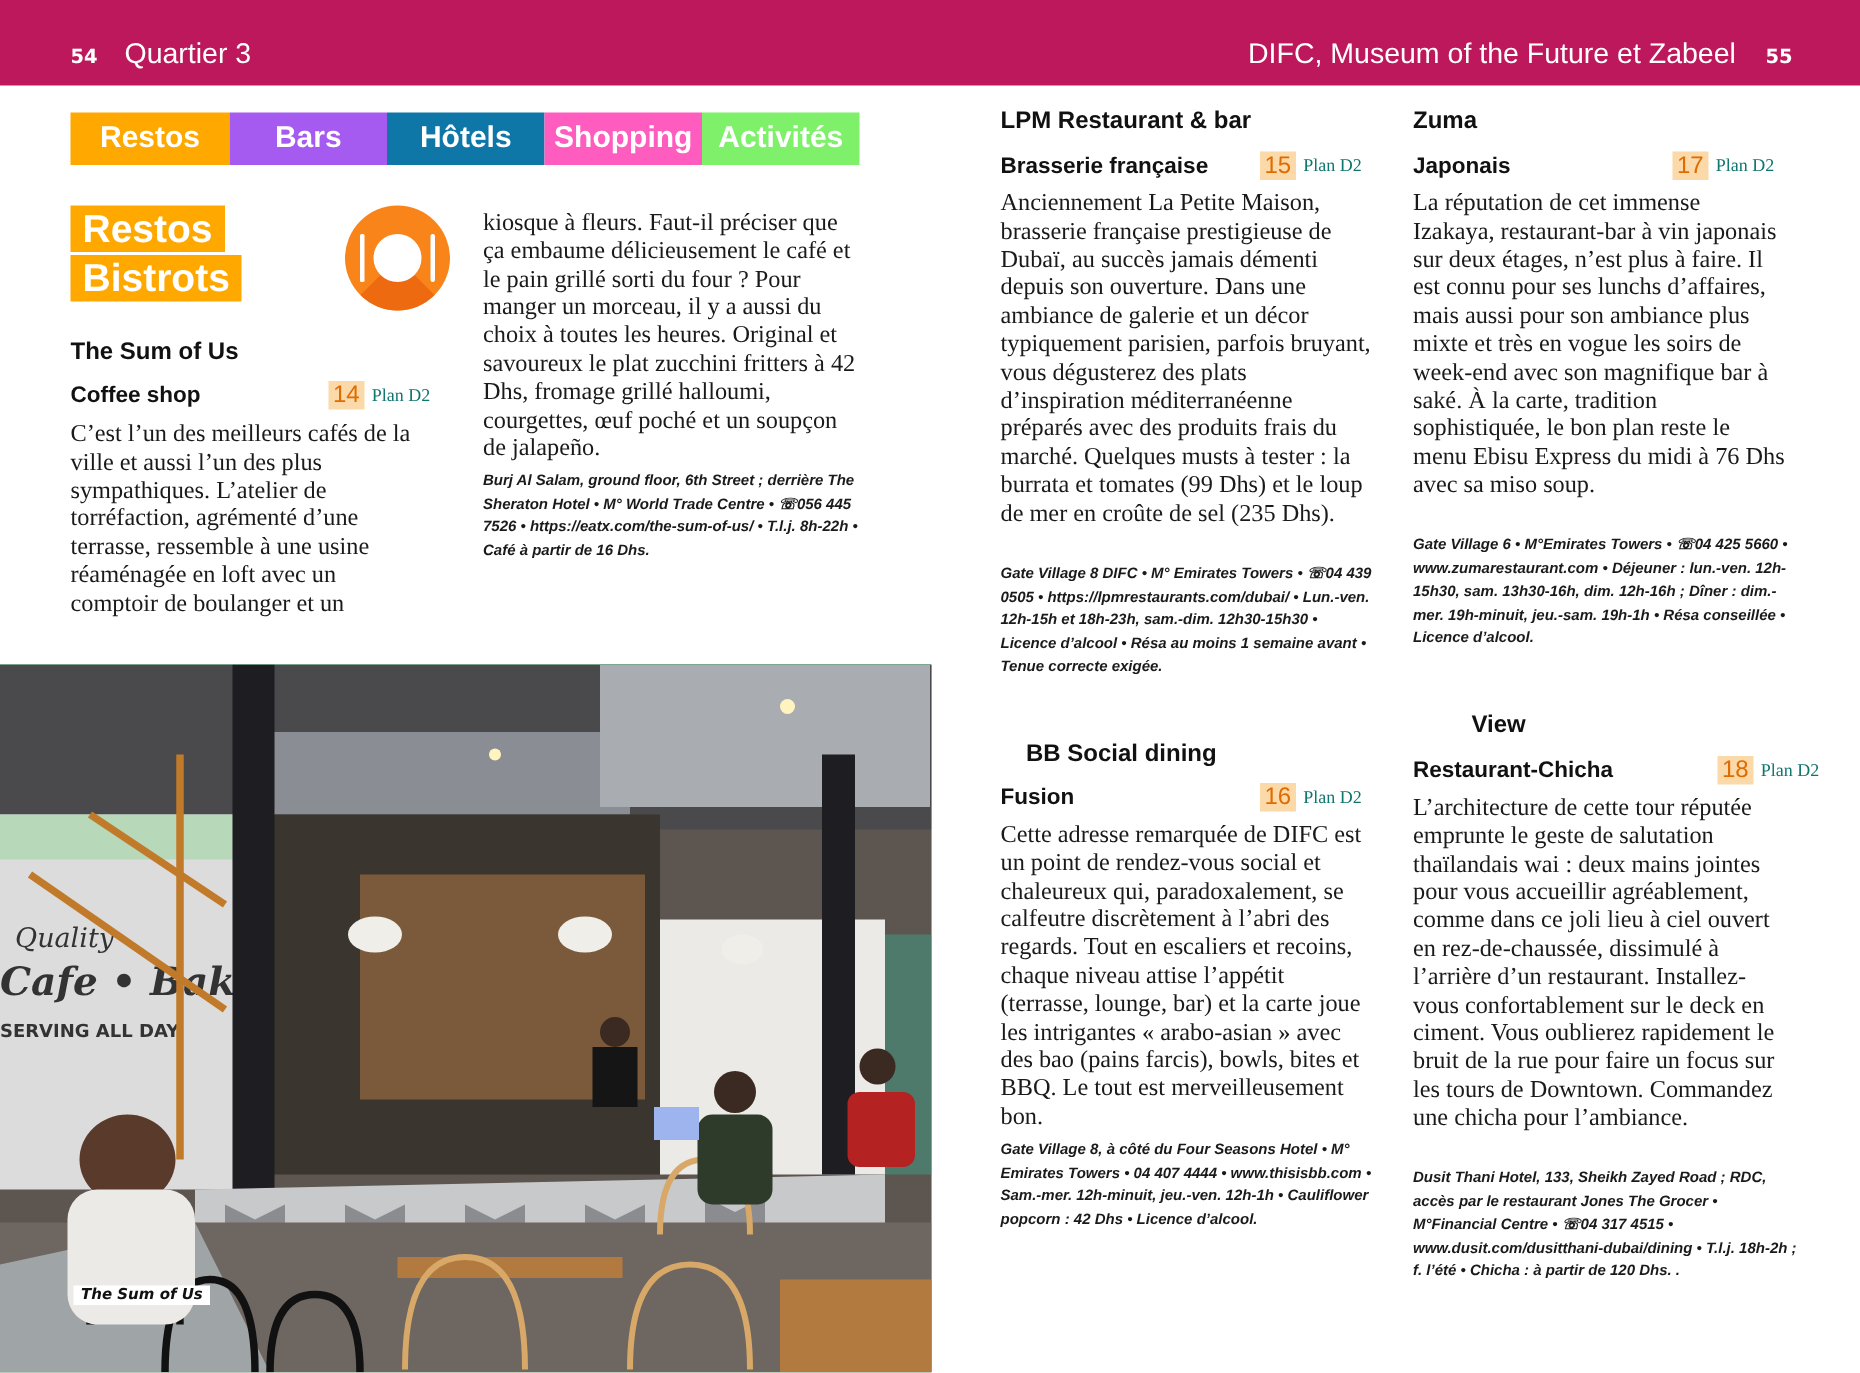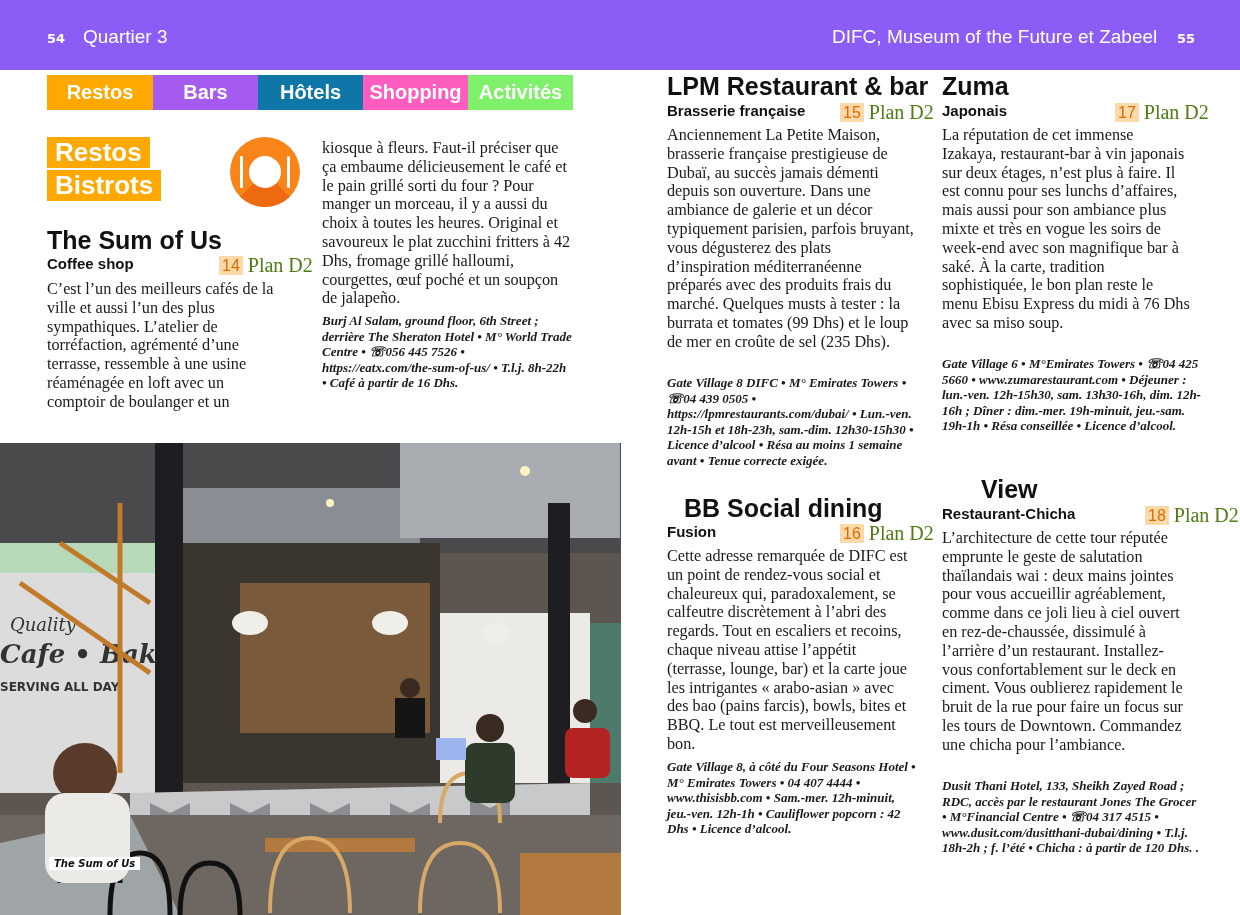--- a/index.html
+++ b/index.html
@@ -1,41 +1,41 @@
 <!DOCTYPE html>
 <html><head>
 <meta charset="utf-8">
 <style>
   * { box-sizing: border-box; margin: 0; padding: 0; }
   html, body { width: 1240px; height: 915px; overflow: hidden; background: #ffffff; }
   body { position: relative; font-family: "DejaVu Serif", serif; color: #1a1a1a; }
 
-  .topbar { position: absolute; left: 0; top: 0; width: 1240px; height: 70px; background: #8b5cf6; }
+  .topbar { position: absolute; left: 0; top: 0; width: 1240px; height: 57px; background: #be185d; }
   .pnum { position: absolute; top: 31px; font-family: "DejaVu Sans", sans-serif; font-weight: bold; font-size: 13px; color: #fff; }
   .ptitle { position: absolute; top: 26px; font-family: "Liberation Sans", sans-serif; font-size: 19px; color: #fff; }
 
   .catbar { position: absolute; left: 47px; top: 75px; height: 35px; display: flex; }
   .cat { height: 35px; display: flex; align-items: center; justify-content: center; font-family: "Liberation Sans", sans-serif; font-weight: bold; font-size: 20px; color: #fff; }
 
   .section-box { position: absolute; left: 47px; background: #ffa800; color: #fff; font-family: "Liberation Sans", sans-serif; font-weight: bold; font-size: 26px; padding: 0 8px; line-height: 31px; }
 
   .plate { position: absolute; left: 230px; top: 137px; width: 70px; height: 70px; border-radius: 50%; background: #f9841a; overflow: hidden; }
   .plate .shadow { position: absolute; left: 35px; top: 35px; width: 60px; height: 40px; background: #ee6a10; transform: rotate(45deg); transform-origin: 0 0; }
   .plate .dish { position: absolute; left: 19px; top: 19px; width: 32px; height: 32px; border-radius: 50%; background: #fff; }
   .plate .fork { position: absolute; left: 10px; top: 19px; width: 3px; height: 32px; background: #fff; border-radius: 1px; }
   .plate .knife { position: absolute; left: 57px; top: 19px; width: 3px; height: 32px; background: #fff; border-radius: 2px; }
 
-  .entry-title { position: absolute; font-family: "Liberation Sans", sans-serif; font-weight: bold; font-size: 25px; color: #111; }
+  .entry-title { position: absolute; font-family: "Liberation Sans", sans-serif; font-weight: bold; font-size: 16px; color: #111; }
   .entry-sub { position: absolute; font-family: "Liberation Sans", sans-serif; font-weight: bold; font-size: 15px; color: #111; }
   .badge { position: absolute; display: flex; align-items: center; gap: 5px; justify-content: space-between; }
   .badge .num { background: #fbd9a8; color: #e06b00; font-family: "Liberation Sans", sans-serif; font-size: 16px; padding: 0 3px; line-height: 19px; }
-  .badge .plan { color: #4d7c0f; font-family: "Liberation Serif", serif; font-size: 20px; }
+  .badge .plan { color: #0f766e; font-family: "Liberation Serif", serif; font-size: 12px; }
 
   .body-text { position: absolute; font-family: "Liberation Serif", serif; font-size: 16.2px; line-height: 18.8px; color: #1a1a1a; }
-  .info-text { position: absolute; font-family: Liberation Serif, serif; font-style: italic; font-weight: bold; font-size: 13px; line-height: 15.6px; color: #1a1a1a; }
+  .info-text { position: absolute; font-family: Liberation Sans, sans-serif; font-style: italic; font-weight: bold; font-size: 10px; line-height: 15.6px; color: #1a1a1a; }
 
   .photo { position: absolute; left: 0; top: 443px; width: 621px; height: 472px; overflow: hidden; background: #15803d; }
   .photo .caption { position: absolute; left: 49px; top: 414px; background: #fff; padding: 1px 5px; font-family: "DejaVu Sans", sans-serif; font-style: italic; font-weight: bold; font-size: 10px; color: #111; }
 </style>
 </head>
 <body>
 
 <div class="topbar">
   <span class="pnum" style="left:47px;">54</span>
   <span class="ptitle" style="left:83px;">Quartier 3</span>

